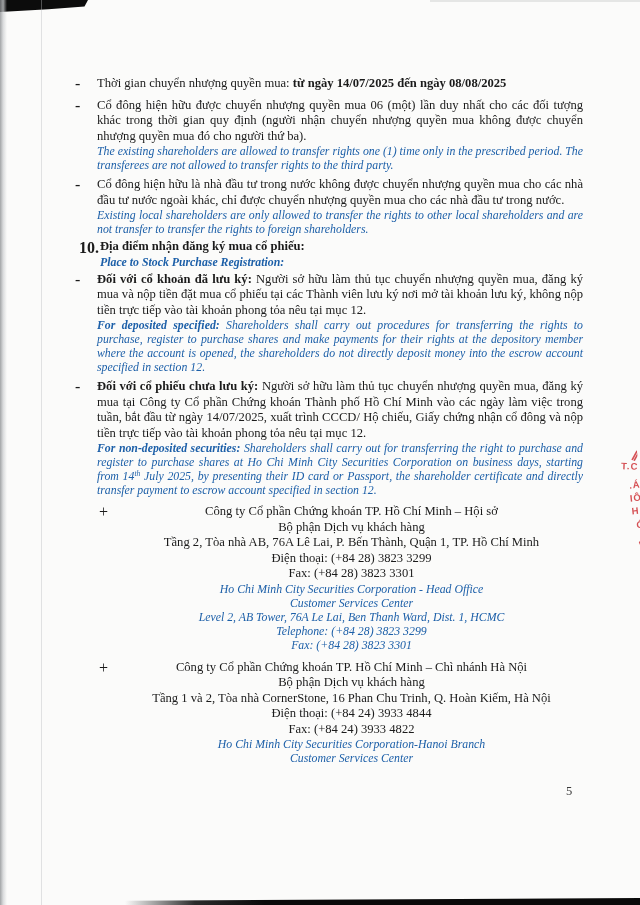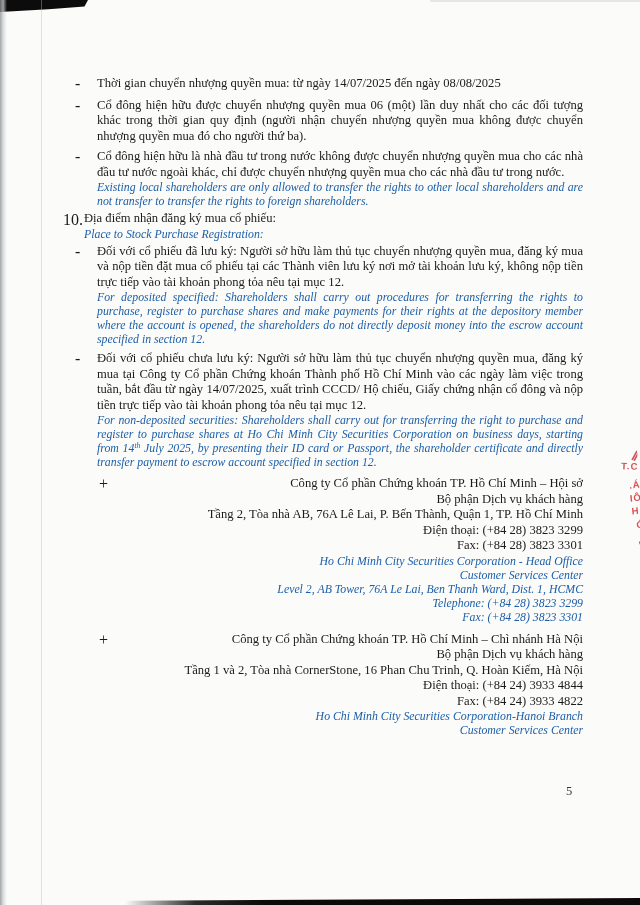--- a/index.html
+++ b/index.html
@@ -18,28 +18,28 @@
     transform:rotate(-0.3deg);transform-origin:100% 100%;}
   .art-topsmudge{position:absolute;left:430px;top:0;width:210px;height:2px;background:#c9cbcd;opacity:.45;}
 
   
   .content{position:absolute;left:63px;top:76px;width:520px;}
   .block{position:relative;}
   .dash{padding-left:34px;}
   .dash>.marker{position:absolute;left:12px;top:-1px;}
   .office{padding-left:57px;}
   .office>.marker{position:absolute;left:36px;top:-1px;}
-  .h10{padding-left:21px;}
+  .h10{padding-left:21px;margin-left:16px;}
   .h10>.marker{position:absolute;left:0;top:0;}
 
   .vi{font-size:12.6px;line-height:15.5px;text-align:justify;}
   .en{color:#1c5fa8;font-style:italic;font-size:11.8px;line-height:14px;text-align:justify;}
-  .line{text-align:right;white-space:nowrap;}
+  .line{text-align:center;white-space:nowrap;}
   .nw{white-space:nowrap;text-align:left;}
-  .b{font-weight:normal;}
+  .b{font-weight:bold;}
   sup{font-size:7.5px;line-height:0;vertical-align:4px;}
 
   .mb3{margin-bottom:3px;}.mb5{margin-bottom:5px;}.mb6{margin-bottom:6px;}
   .mb7{margin-bottom:7px;}.mb8{margin-bottom:8px;}
 
   .page-num{position:absolute;left:566px;top:784px;font-size:12.5px;color:#3a3a3a;}
 
   
   .stamp{position:absolute;top:444px;right:-3px;width:30px;height:130px;overflow:hidden;
     color:#cf3338;font-weight:bold;opacity:.85;transform:rotate(-6deg);
@@ -64,37 +64,38 @@
   <div class="content">
 
     <div class="block dash mb6">
       <span class="marker">-</span>
       <div class="vi nw"><span>Thời gian chuyển nhượng quyền mua: </span><span class="b">từ ngày 14/07/2025 đến ngày 08/08/2025</span></div>
     </div>
 
     <div class="block dash mb5">
       <span class="marker">-</span>
       <div class="vi">Cổ đông hiện hữu được chuyển nhượng quyền mua 06 (một) lần duy nhất cho các đối tượng khác trong thời gian quy định (người nhận chuyển nhượng quyền mua không được chuyển nhượng quyền mua đó cho người thứ ba).</div>
+      <div class="en">The existing shareholders are allowed to transfer rights one (1) time only in the prescribed period. The transferees are not allowed to transfer rights to the third party.</div>
     </div>
 
     <div class="block dash mb3">
       <span class="marker">-</span>
       <div class="vi">Cổ đông hiện hữu là nhà đầu tư trong nước không được chuyển nhượng quyền mua cho các nhà đầu tư nước ngoài khác, chỉ được chuyển nhượng quyền mua cho các nhà đầu tư trong nước.</div>
       <div class="en">Existing local shareholders are only allowed to transfer the rights to other local shareholders and are not transfer to transfer the rights to foreign shareholders.</div>
     </div>
 
     <div class="block h10 mb3">
       <span class="marker b">10.</span>
       <div class="vi b nw">Địa điểm nhận đăng ký mua cổ phiếu:</div>
       <div class="en b nw">Place to Stock Purchase Registration:</div>
     </div>
 
     <div class="block dash mb5">
       <span class="marker">-</span>
-      <div class="vi"><span class="b">Đối với cổ phiếu đã lưu ký: </span><span>Người sở hữu làm thủ tục chuyển nhượng quyền mua, đăng ký mua và nộp tiền đặt mua cổ phiếu tại các Thành viên lưu ký nơi mở tài khoản lưu ký, không nộp tiền trực tiếp vào tài khoản phong tỏa nêu tại mục 12.</span></div>
+      <div class="vi"><span class="b">Đối với cổ khoản đã lưu ký: </span><span>Người sở hữu làm thủ tục chuyển nhượng quyền mua, đăng ký mua và nộp tiền đặt mua cổ phiếu tại các Thành viên lưu ký nơi mở tài khoản lưu ký, không nộp tiền trực tiếp vào tài khoản phong tỏa nêu tại mục 12.</span></div>
       <div class="en"><span class="b">For deposited specified: </span><span>Shareholders shall carry out procedures for transferring the rights to purchase, register to purchase shares and make payments for their rights at the depository member where the account is opened, the shareholders do not directly deposit money into the escrow account specified in section 12.</span></div>
     </div>
 
     <div class="block dash mb7">
       <span class="marker">-</span>
       <div class="vi"><span class="b">Đối với cổ phiếu chưa lưu ký: </span><span>Người sở hữu làm thủ tục chuyển nhượng quyền mua, đăng ký mua tại Công ty Cổ phần Chứng khoán Thành phố Hồ Chí Minh vào các ngày làm việc trong tuần, bắt đầu từ ngày 14/07/2025, xuất trình CCCD/ Hộ chiếu, Giấy chứng nhận cổ đông và nộp tiền trực tiếp vào tài khoản phong tỏa nêu tại mục 12.</span></div>
       <div class="en"><span class="b">For non-deposited securities: </span><span><span>Shareholders shall carry out for transferring the right to purchase and register to purchase shares at Ho Chi Minh City Securities Corporation on business days, starting from 14</span><sup>th</sup><span> July 2025, by presenting their ID card or Passport, the shareholder certificate and directly transfer payment to escrow account specified in section 12.</span></span></div>
     </div>
 
     <div class="block office mb8">

